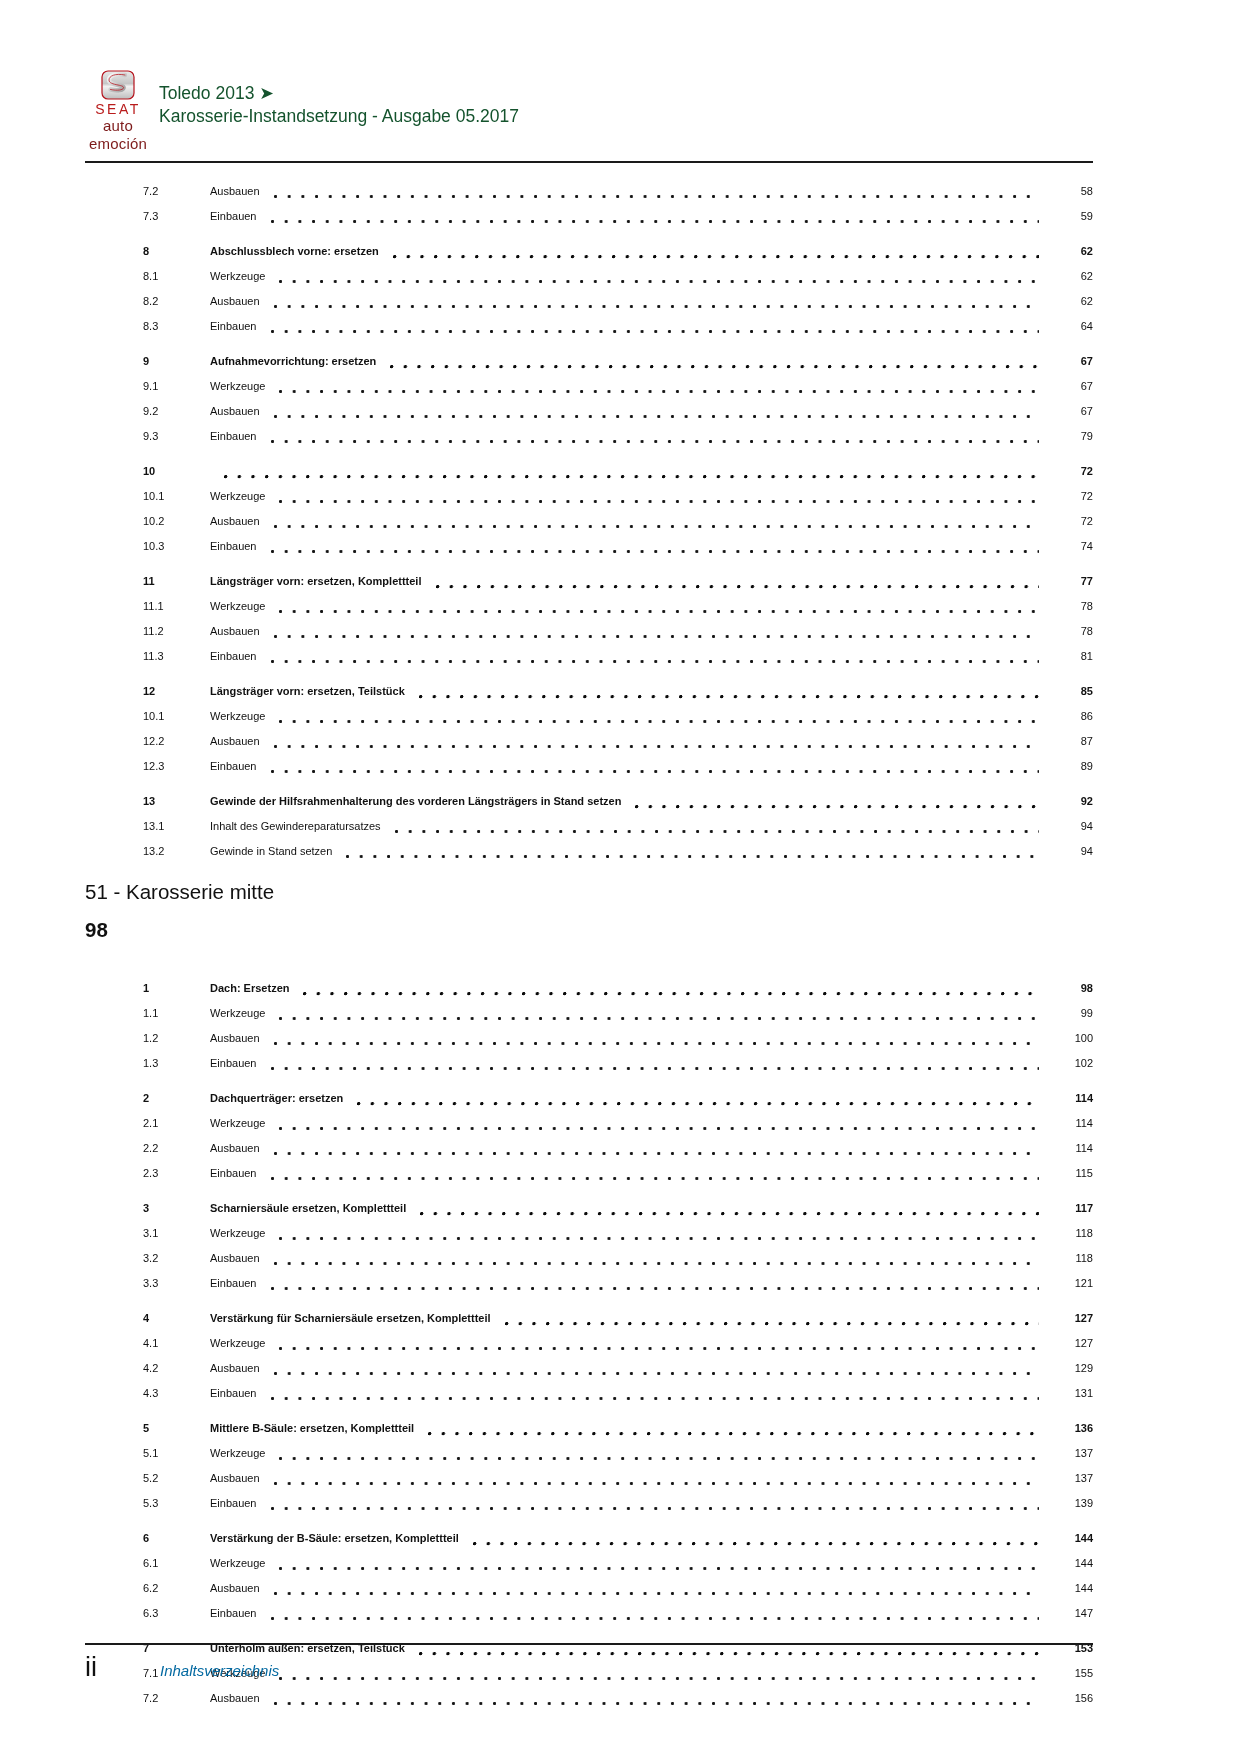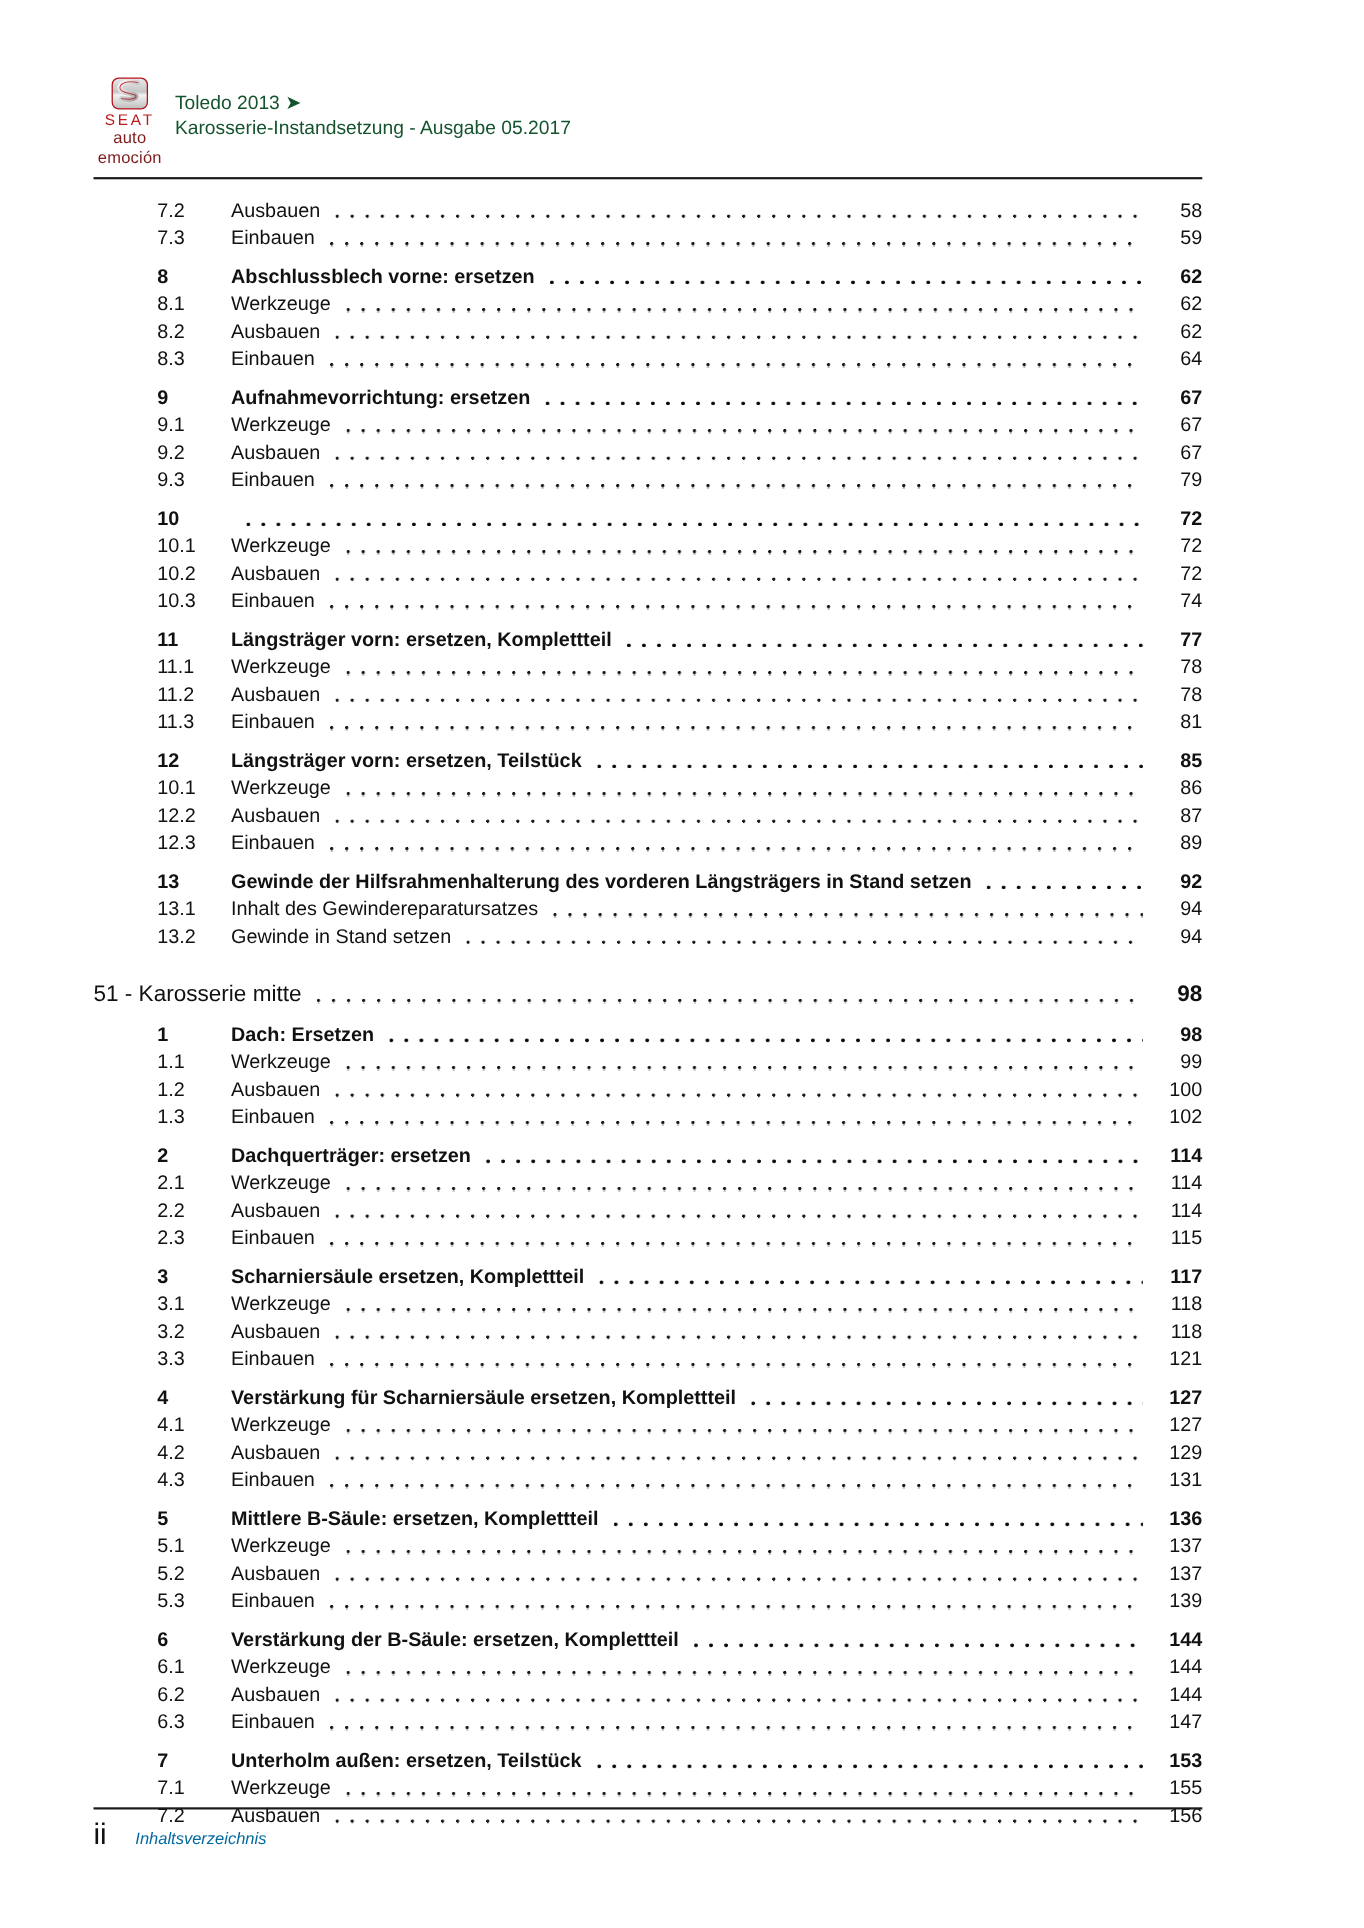--- a/index.html
+++ b/index.html
@@ -67,21 +67,21 @@
     margin-top: 8px;
   }
 
   
   .toc {
     margin-top: 16px;
   }
   .row {
     display: flex;
     align-items: baseline;
-    font-size: 18px;
+    font-size: 11px;
     line-height: 25px;
     white-space: nowrap;
   }
   .row .num {
     flex: 0 0 67px;
     margin-left: 58px;
   }
   .row .title {
     flex: 0 0 auto;
   }
@@ -102,22 +102,23 @@
   .lvl-section {
     font-weight: bold;
     margin-top: 10px;
   }
   .lvl-section .dots {
     background-image: radial-gradient(circle at 1.7px 1.7px, #0a0a0a 1.5px, transparent 1.9px);
   }
   .lvl-chapter {
     font-size: 20.5px;
     line-height: 28px;
-    margin-top: 26px;
+    margin-top: 14px;
     margin-bottom: 2px;
+    flex-direction: column;
   }
   .lvl-chapter .pagenum {
     font-weight: bold;
     flex-basis: 50px;
   }
   .lvl-chapter .dots { margin-bottom: 6px; }
 
   
   .footer {
     position: absolute;
@@ -126,20 +127,21 @@
     width: 1008px;
   }
   .footer-rule {
     height: 2px;
     background: #1a1a1a;
   }
   .footer-row {
     margin-top: 8px;
     display: flex;
     align-items: baseline;
+    gap: 37px;
   }
   .roman {
     font-size: 27px;
     line-height: 28px;
     color: #111;
   }
   .footer-text {
     font-size: 15px;
     margin-left: 26px;
     color: #0369a1;

